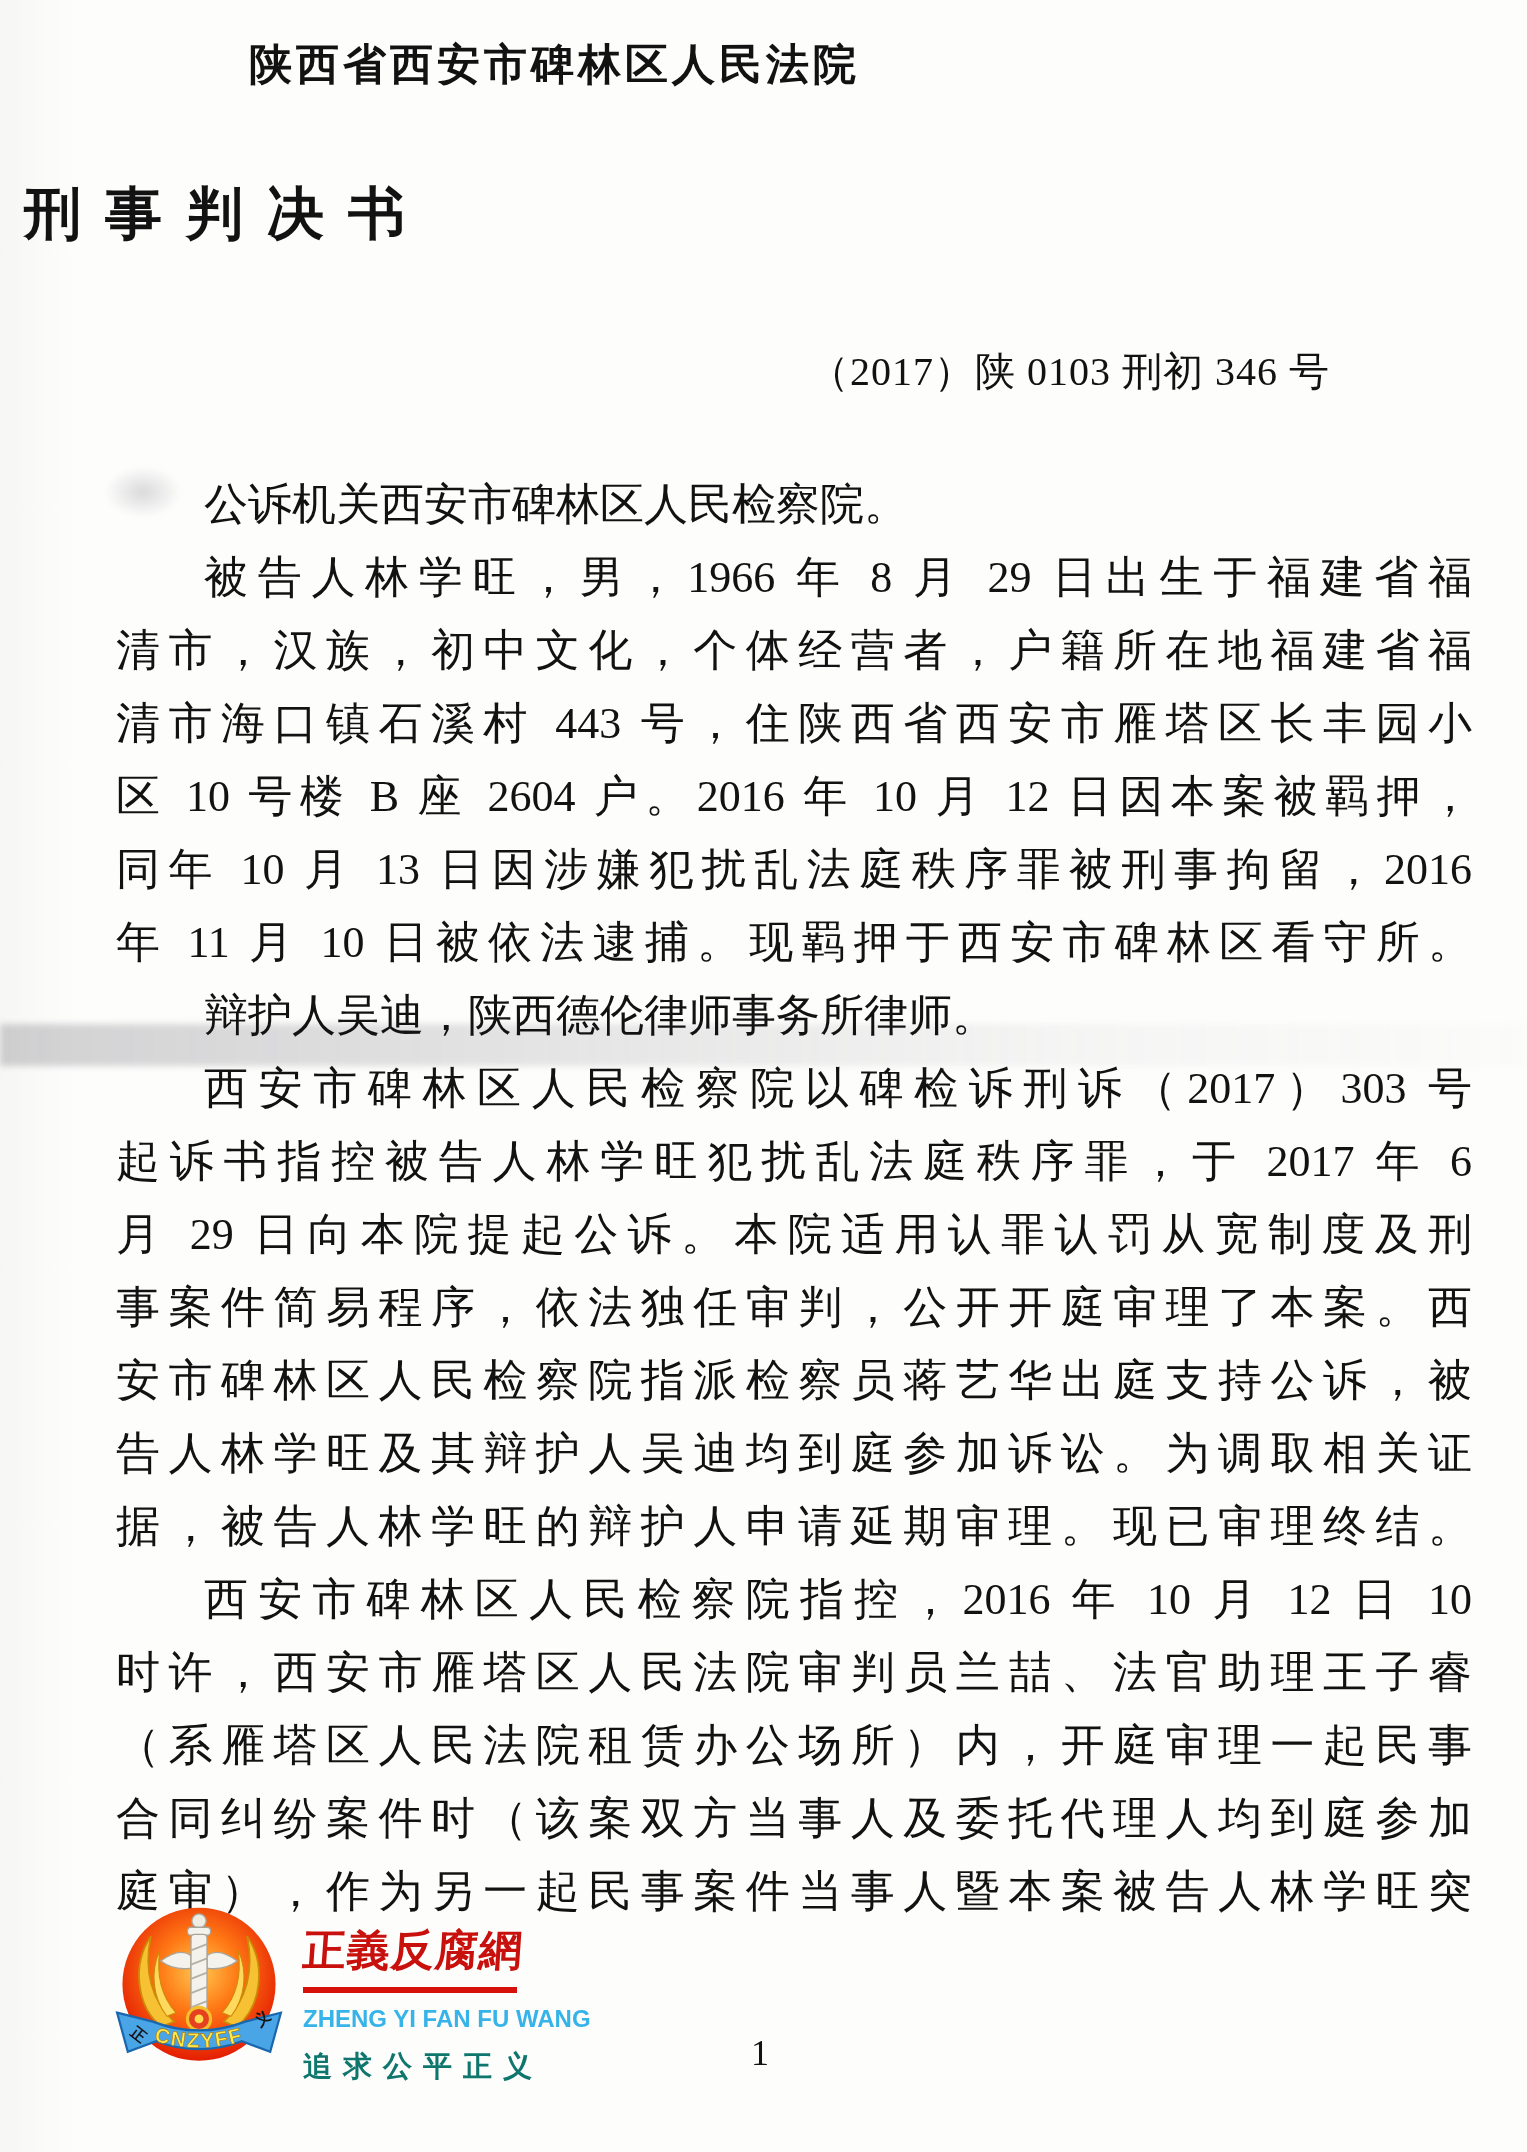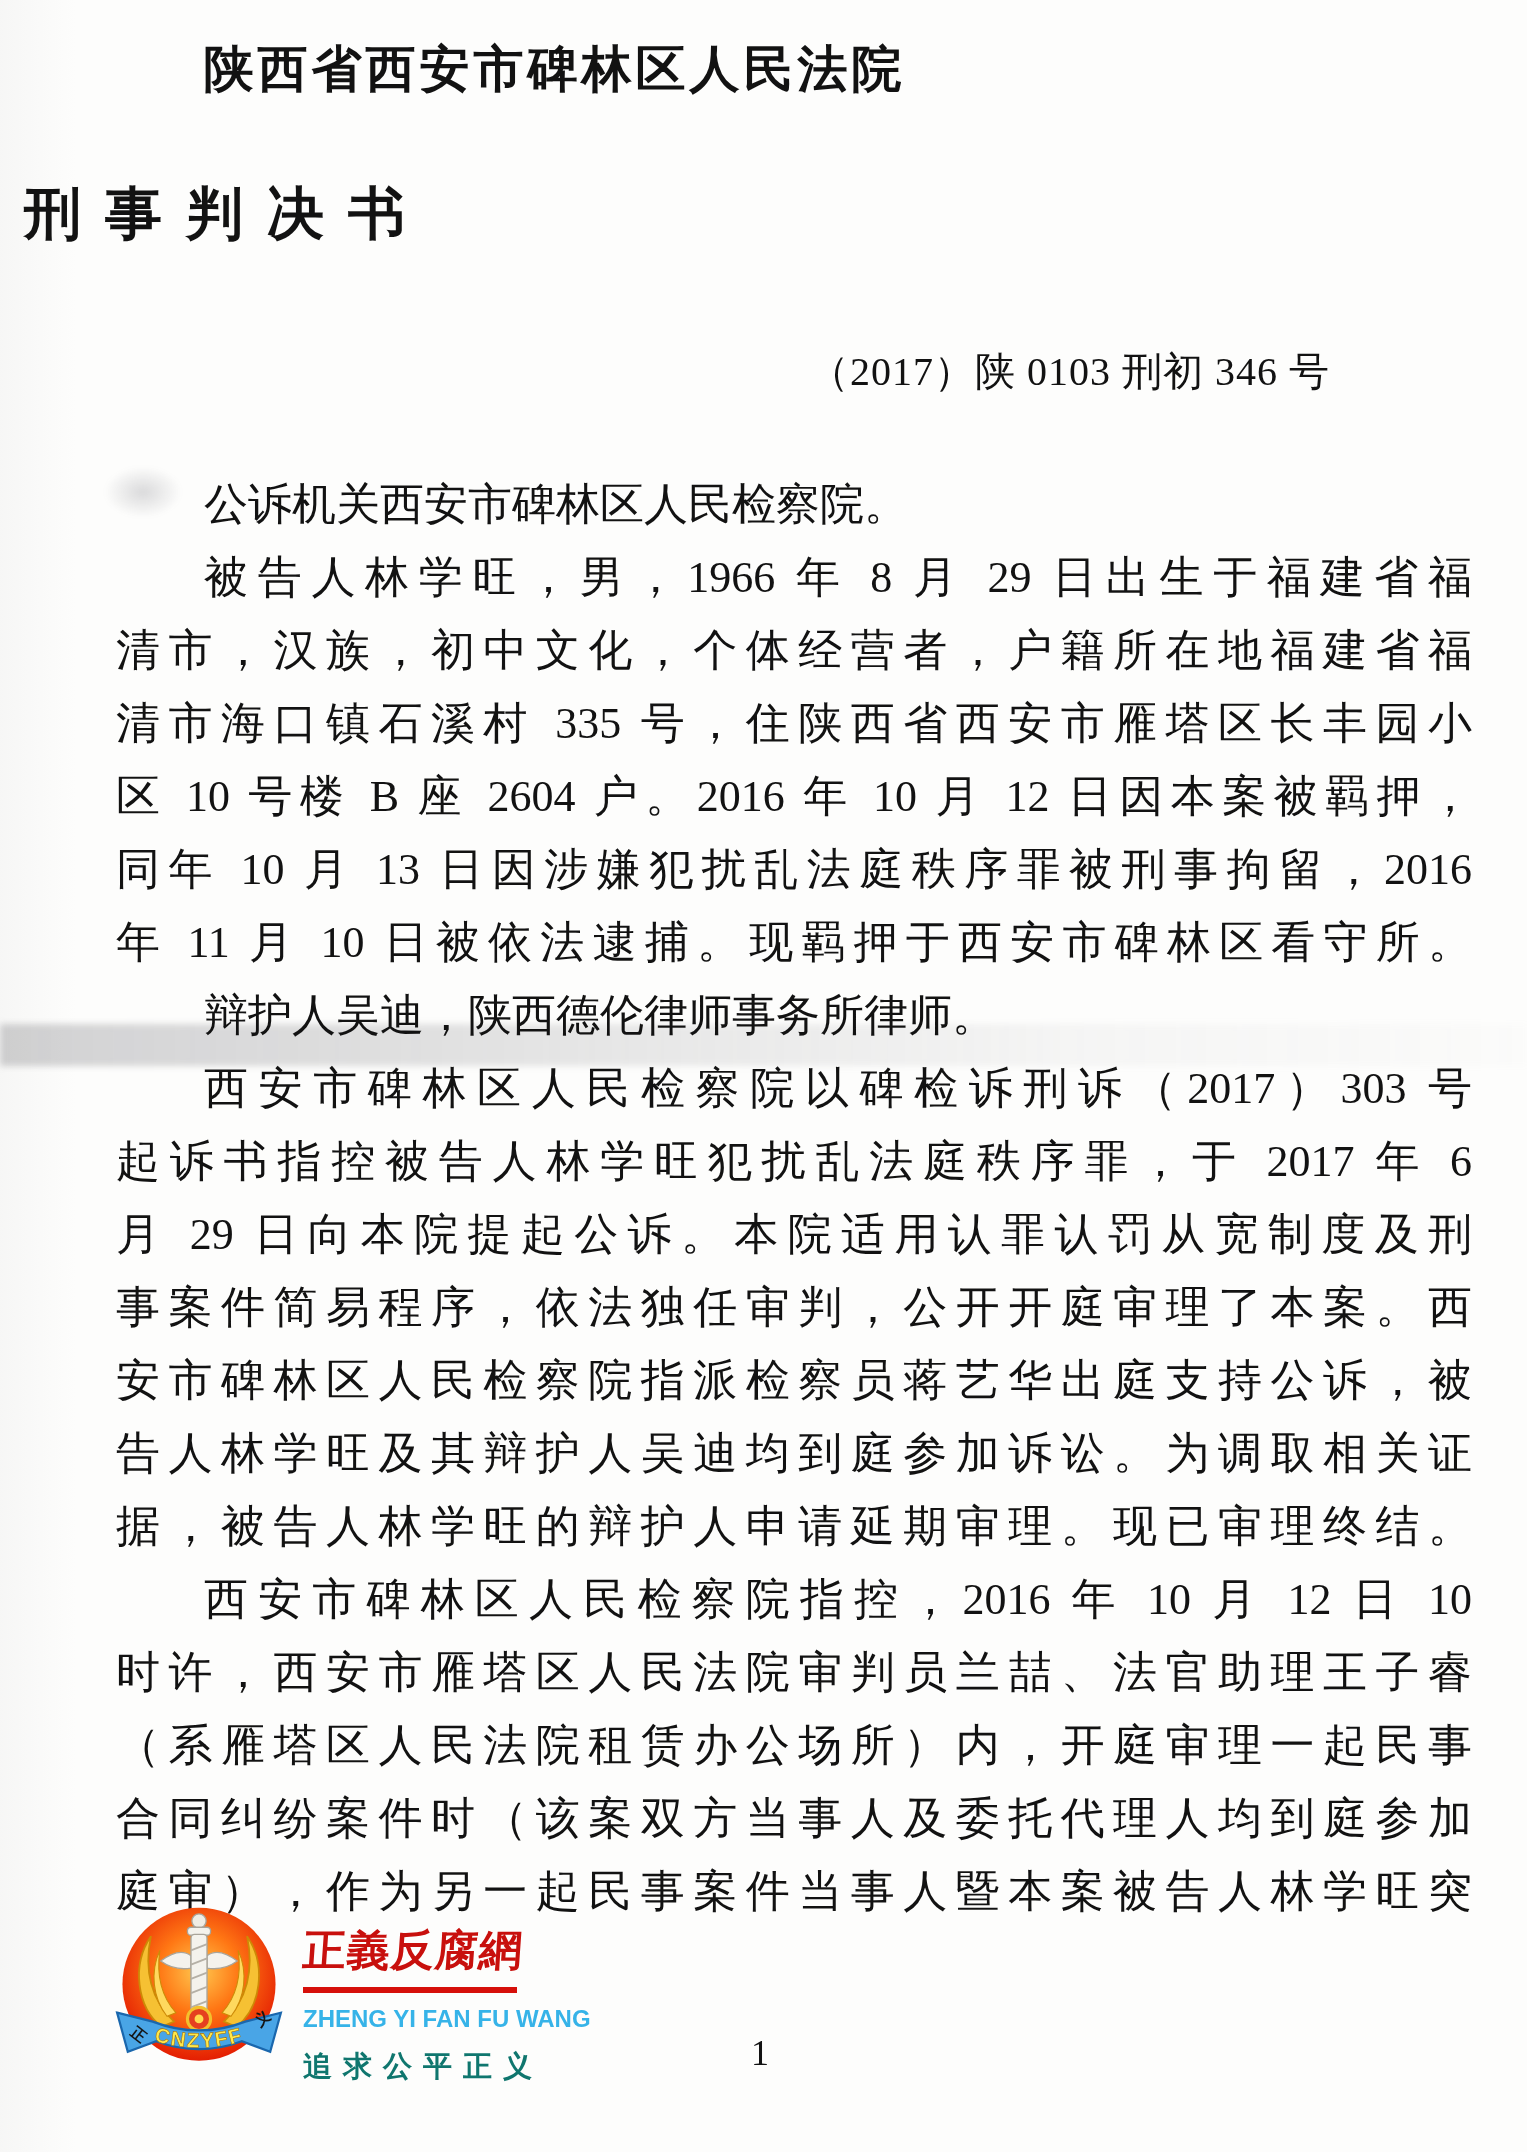--- a/index.html
+++ b/index.html
@@ -15,21 +15,21 @@
   }
   
   .page::before{
     content:""; position:absolute; inset:0;
     background:linear-gradient(to right, rgba(190,190,190,0.10), rgba(255,255,255,0) 5%);
     pointer-events:none;
   }
 
   .court-title{
     position:absolute; top:36px; left:0; width:1105px;
-    text-align:center; font-size:50px; font-weight:700;
+    text-align:center; font-size:43px; font-weight:700;
     letter-spacing:4px; text-indent:4px;
   }
   .doc-title{
     position:absolute; top:176px; left:0; width:1120px;
     text-align:left; font-size:57px; font-weight:700;
     letter-spacing:24px; text-indent:24px;
   }
   .case-number{
     position:absolute; top:344px; left:0; width:1330px;
     text-align:right; font-size:40px; letter-spacing:1px;
@@ -102,21 +102,21 @@
 
   <div class="case-number">（2017）陕 0103 刑初 346 号</div>
 
   <div class="smudge"></div>
   <div class="crease"></div>
 
   <div class="body-text">
     <div class="line start plain">公诉机关西安市碑林区人民检察院。</div>
     <div class="line start">被告人林学旺，男，1966 年 8 月 29 日出生于福建省福</div>
     <div class="line">清市，汉族，初中文化，个体经营者，户籍所在地福建省福</div>
-    <div class="line">清市海口镇石溪村 335 号，住陕西省西安市雁塔区长丰园小</div>
+    <div class="line">清市海口镇石溪村 443 号，住陕西省西安市雁塔区长丰园小</div>
     <div class="line">区 10 号楼 B 座 2604 户。2016 年 10 月 12 日因本案被羁押，</div>
     <div class="line">同年 10 月 13 日因涉嫌犯扰乱法庭秩序罪被刑事拘留，2016</div>
     <div class="line">年 11 月 10 日被依法逮捕。现羁押于西安市碑林区看守所。</div>
     <div class="line start plain">辩护人吴迪，陕西德伦律师事务所律师。</div>
     <div class="line start">西安市碑林区人民检察院以碑检诉刑诉（2017）303 号</div>
     <div class="line">起诉书指控被告人林学旺犯扰乱法庭秩序罪，于 2017 年 6</div>
     <div class="line">月 29 日向本院提起公诉。本院适用认罪认罚从宽制度及刑</div>
     <div class="line">事案件简易程序，依法独任审判，公开开庭审理了本案。西</div>
     <div class="line">安市碑林区人民检察院指派检察员蒋艺华出庭支持公诉，被</div>
     <div class="line">告人林学旺及其辩护人吴迪均到庭参加诉讼。为调取相关证</div>

